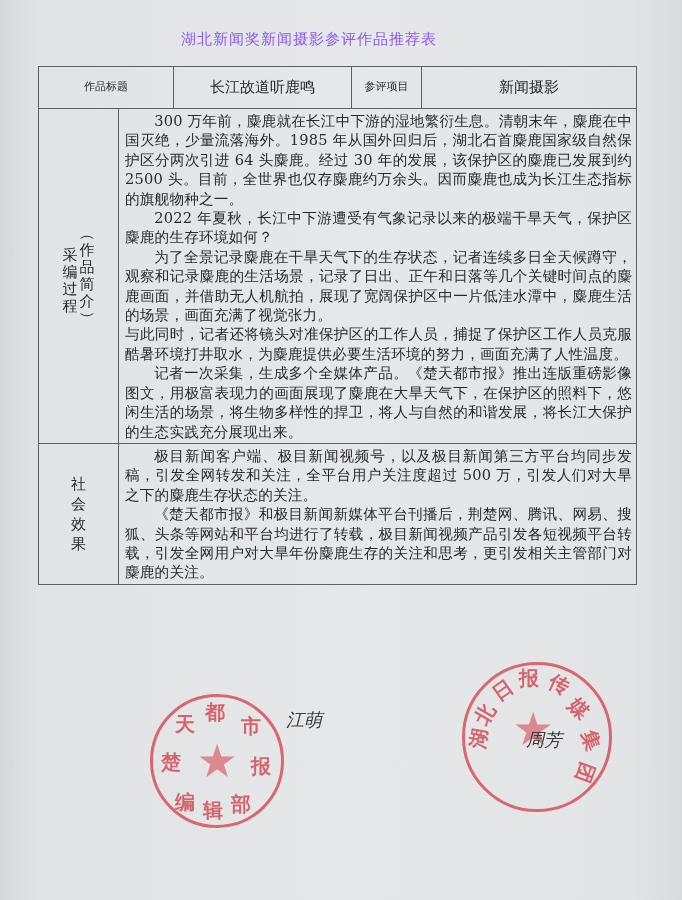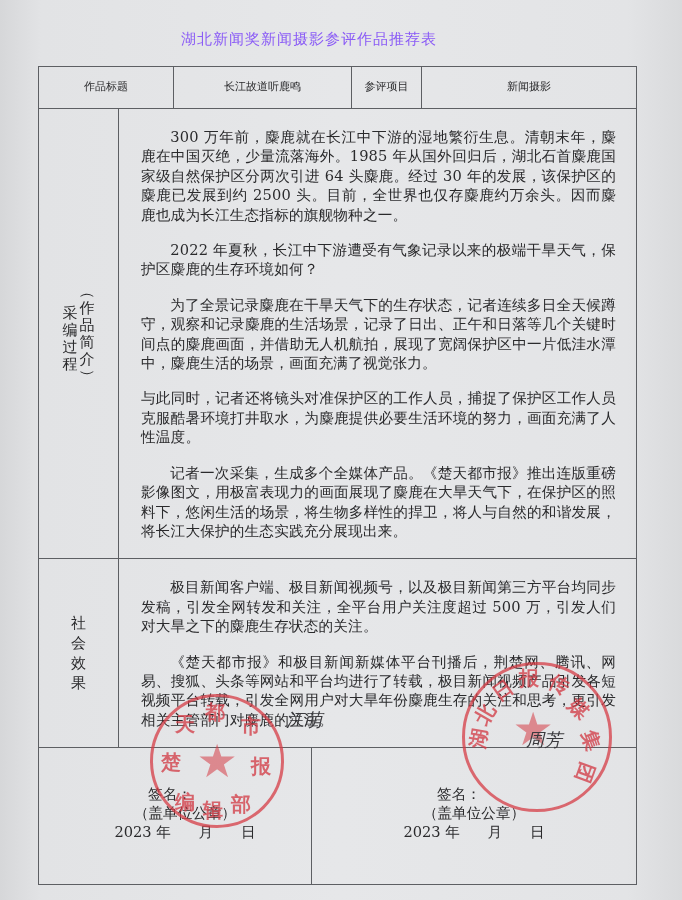--- a/index.html
+++ b/index.html
@@ -18,23 +18,23 @@
   table.form {
     position:absolute; left:38px; top:66px; width:598px;
     border-collapse:collapse; table-layout:fixed;
     font-size:15px;
   }
   table.form td {
     border:1.2px solid #5d5f63; padding:0; text-align:center; vertical-align:middle;
     line-height:1.15;
   }
   .lbl { font-family:Liberation Mono, monospace; font-size:11px; }
-  .val { font-size:11px; }
+  .val { font-size:15px; }
   .body-cell { text-align:left !important; vertical-align:top !important; padding:2px 4px 2px 6px !important; }
-  .para { font-size:14.6px; line-height:19.4px; letter-spacing:0.2px; text-align:justify; margin:16px; }
+  .para { font-size:14.6px; line-height:19.4px; letter-spacing:0.2px; text-align:justify; margin:0; }
   .para.indent { text-indent:2em; }
   .vert-wrap { display:flex; justify-content:center; align-items:center; gap:2px; height:100%; }
   .vcol { display:flex; flex-direction:column; align-items:center; font-family:"DejaVu Sans","Liberation Sans",sans-serif; font-size:15px; line-height:17px; }
   .sign-block { position:relative; height:136px; }
   .sign-inner { position:absolute; left:0; right:0; top:36px; text-align:center; font-size:14.6px; line-height:19px; }
   .stamp {
     position:absolute; width:128px; height:128px; border-radius:50%;
     border:3px solid rgba(214,60,70,0.75);
     pointer-events:none;
   }
@@ -108,40 +108,20 @@
         <span>果</span>
       </div>
     </td>
     <td colspan="7" class="body-cell">
       <p class="para indent">极目新闻客户端、极目新闻视频号，以及极目新闻第三方平台均同步发稿，引发全网转发和关注，全平台用户关注度超过 500 万，引发人们对大旱之下的麋鹿生存状态的关注。</p>
       <p class="para indent">《楚天都市报》和极目新闻新媒体平台刊播后，荆楚网、腾讯、网易、搜狐、头条等网站和平台均进行了转载，极目新闻视频产品引发各短视频平台转载，引发全网用户对大旱年份麋鹿生存的关注和思考，更引发相关主管部门对麋鹿的关注。</p>
     </td>
   </tr>
 
 
-  <tr style="height:126px">
-    <td colspan="4" style="vertical-align:top;">
-      <div class="sign-block">
-        <div class="sign-inner">
-          <div style="margin-left:-10px">签名：</div>
-          <div style="margin-left:20px">（盖单位公章）</div>
-          <div style="white-space:pre; margin-left:20px">2023 年      月      日</div>
-        </div>
-      </div>
-    </td>
-    <td colspan="4" style="vertical-align:top;">
-      <div class="sign-block">
-        <div class="sign-inner">
-          <div style="margin-left:-30px">签名：</div>
-          <div>（盖单位公章）</div>
-          <div style="white-space:pre">2023 年      月      日</div>
-        </div>
-      </div>
-    </td>
-  </tr>
 
 </tbody>
   </table>
 
 <div class="stamp" style="left:150px; top:694px;">
   <div class="star">★</div>
   <span class="ch" style="left:8px; top:52px;">楚</span>
   <span class="ch" style="left:22px; top:14px;">天</span>
   <span class="ch" style="left:52px; top:2px;">都</span>
   <span class="ch" style="left:88px; top:16px;">市</span>

